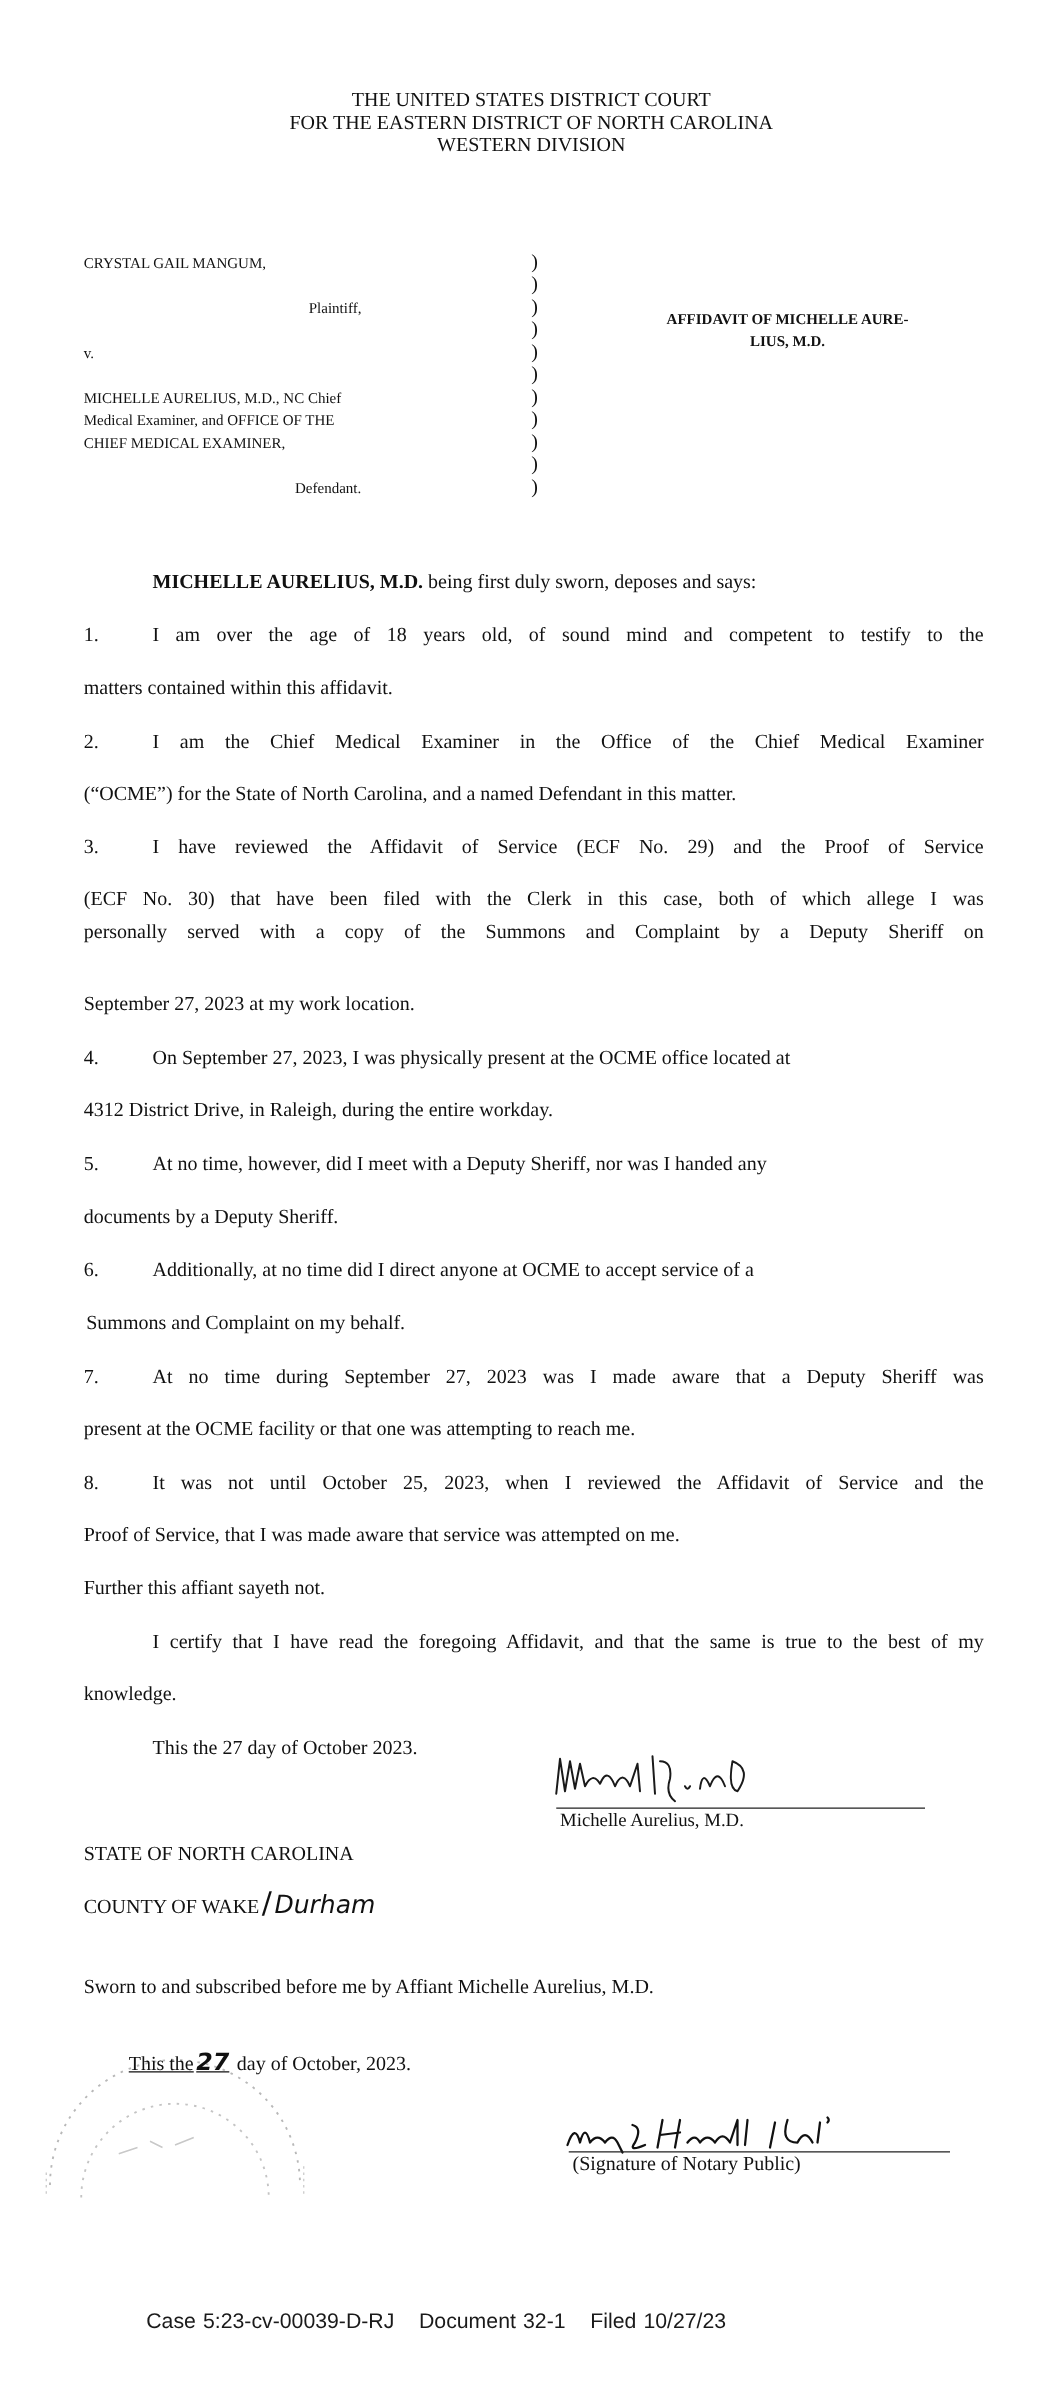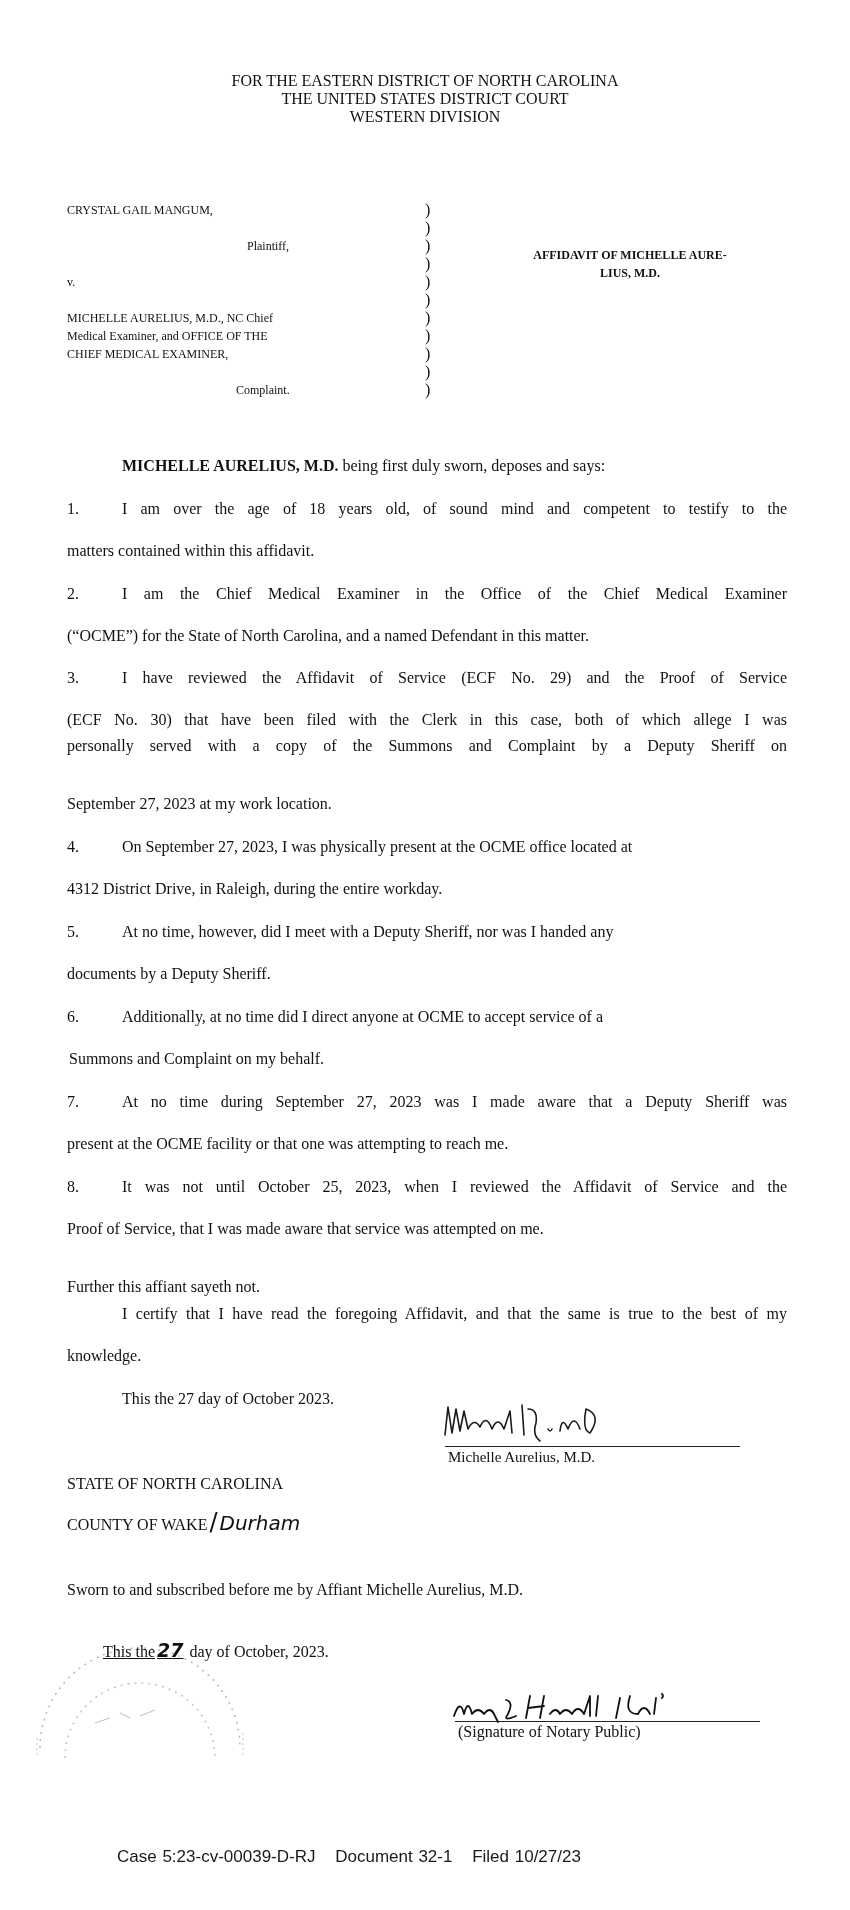--- a/index.html
+++ b/index.html
@@ -22,37 +22,37 @@
     .sig-line { height: 1px; background: #222; }
     .footer { left: 117px; top: 1847px; font-family: "Liberation Sans", "DejaVu Sans", sans-serif; font-size: 17px; color: #1a1a1a; white-space: nowrap; word-spacing: 1px; }
     .footer span { margin-right: 14px; }
     .script { font-family: "DejaVu Sans", sans-serif; font-style: italic; }
     .seal { left: 25px; top: 1618px; width: 230px; height: 200px; }
   </style>
 </head>
 <body>
 
 <div class="abs header">
+  <div>THE UNITED STATES DISTRICT COURT</div>
   <div>FOR THE EASTERN DISTRICT OF NORTH CAROLINA</div>
-  <div>THE UNITED STATES DISTRICT COURT</div>
   <div>WESTERN DIVISION</div>
 </div>
 
 <div class="abs caption-left">
   <div class="line">CRYSTAL GAIL MANGUM,</div>
   <div class="line"></div>
   <div class="line" style="padding-left:180px">Plaintiff,</div>
   <div class="line"></div>
   <div class="line">v.</div>
   <div class="line"></div>
   <div class="line">MICHELLE AURELIUS, M.D., NC Chief</div>
   <div class="line">Medical Examiner, and OFFICE OF THE</div>
   <div class="line">CHIEF MEDICAL EXAMINER,</div>
   <div class="line"></div>
-  <div class="line" style="padding-left:169px">Complaint.</div>
+  <div class="line" style="padding-left:169px">Defendant.</div>
 </div>
 
 <div class="abs parens">
   <div>)</div>
   <div>)</div>
   <div>)</div>
   <div>)</div>
   <div>)</div>
   <div>)</div>
   <div>)</div>
@@ -106,21 +106,21 @@
 <div class="abs para just" style="top:1093px;">
   <span class="num">7.</span><span>At no time during September 27, 2023 was I made aware that a Deputy Sheriff was</span>
 </div>
 <div class="abs para" style="top:1135px;">present at the OCME facility or that one was attempting to reach me.</div>
 
 <div class="abs para just" style="top:1178px;">
   <span class="num">8.</span><span>It was not until October 25, 2023, when I reviewed the Affidavit of Service and the</span>
 </div>
 <div class="abs para" style="top:1220px;">Proof of Service, that I was made aware that service was attempted on me.</div>
 
-<div class="abs para" style="top:1262px;margin-top:16px;">Further this affiant sayeth not.</div>
+<div class="abs para" style="top:1262px;">Further this affiant sayeth not.</div>
 
 <div class="abs para just" style="top:1305px; left:122px; width:665px;">I certify that I have read the foregoing Affidavit, and that the same is true to the best of my</div>
 <div class="abs para" style="top:1347px; left:67px;">knowledge.</div>
 
 <div class="abs para" style="top:1390px; left:122px;">This the 27 day of October 2023.</div>
 
 <div class="abs" style="left:440px; top:1395px; width:300px; height:50px;">
   <svg width="300" height="50" viewBox="0 0 300 50">
     <path d="M5,40 L8,12 L12,38 L16,14 L20,36 L24,16 L28,34 Q34,22 40,32 Q46,18 52,34 Q58,20 64,34 L70,16 L72,38 M82,10 L84,40 M88,14 Q98,14 96,28 Q92,40 100,46 M108,34 Q110,38 112,34 M120,36 Q122,20 128,34 Q134,18 140,34 M146,14 Q162,20 150,38 Q142,36 146,14" fill="none" stroke="#1a1a1a" stroke-width="1.6" stroke-linecap="round" stroke-linejoin="round"></path>
   </svg>

